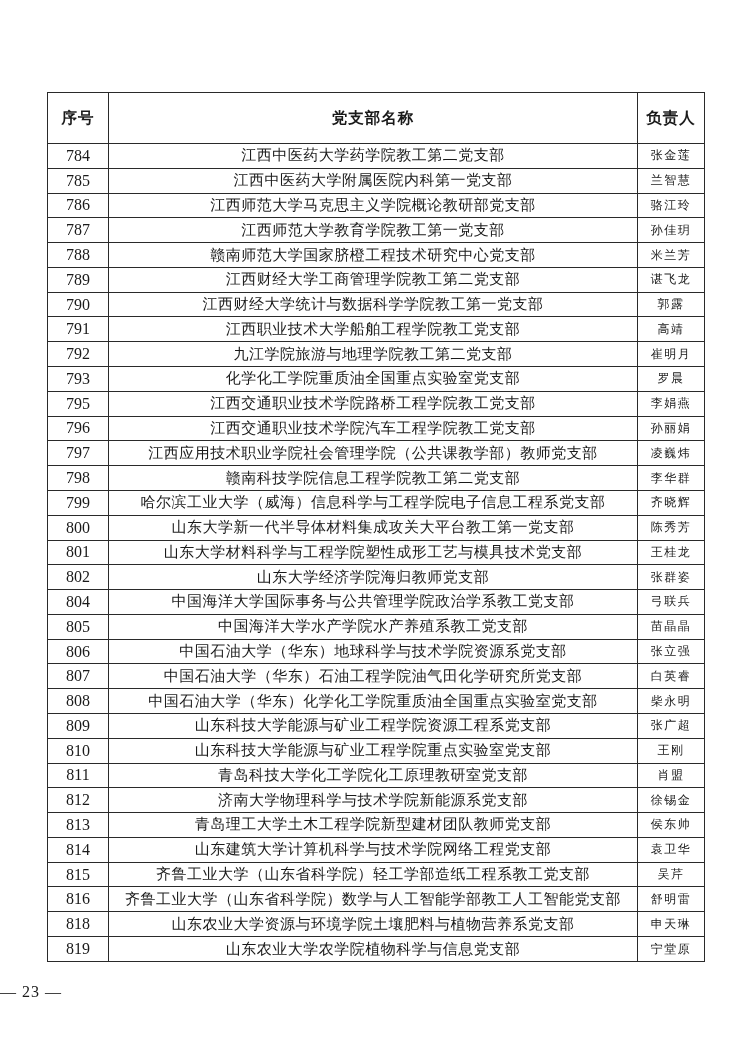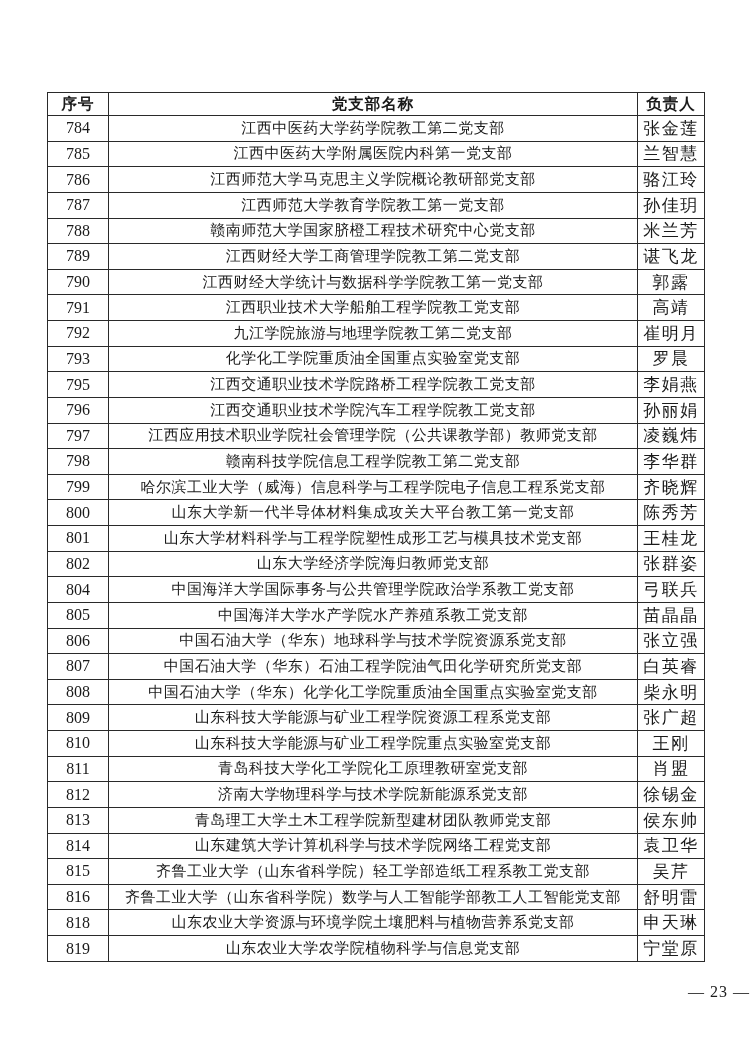--- a/index.html
+++ b/index.html
@@ -30,44 +30,44 @@
   .branch-table th, .branch-table td {
     border: 1px solid #2a2a2a;
     text-align: center;
     vertical-align: middle;
     overflow: hidden;
     white-space: nowrap;
   }
   .branch-table col.col-no { width: 61px; }
   .branch-table col.col-name { width: 529px; }
   .branch-table col.col-person { width: 67px; }
-  .branch-table thead tr { height: 23px; }
+  .branch-table thead tr { height: 51px; }
   .branch-table th {
     font-weight: bold;
     font-size: 15.5px;
     letter-spacing: 1px;
   }
   .branch-table td.cell-no {
     font-size: 16px;
     font-family: "Liberation Serif", "DejaVu Serif", serif;
   }
   .branch-table td.cell-name {
     font-size: 15px;
     letter-spacing: 0.5px;
   }
   .branch-table td.cell-person {
-    font-size: 17px;
+    font-size: 12px;
     letter-spacing: 1.5px;
   }
   .page-number {
     position: absolute;
     left: 0;
     top: 983px;
     width: 750px;
-    text-align: right;
+    text-align: left;
     font-size: 16px;
     letter-spacing: 1px;
     color: #1a1a1a;
   }
 </style>
 </head>
 <body>
 
 <div class="page">
 

